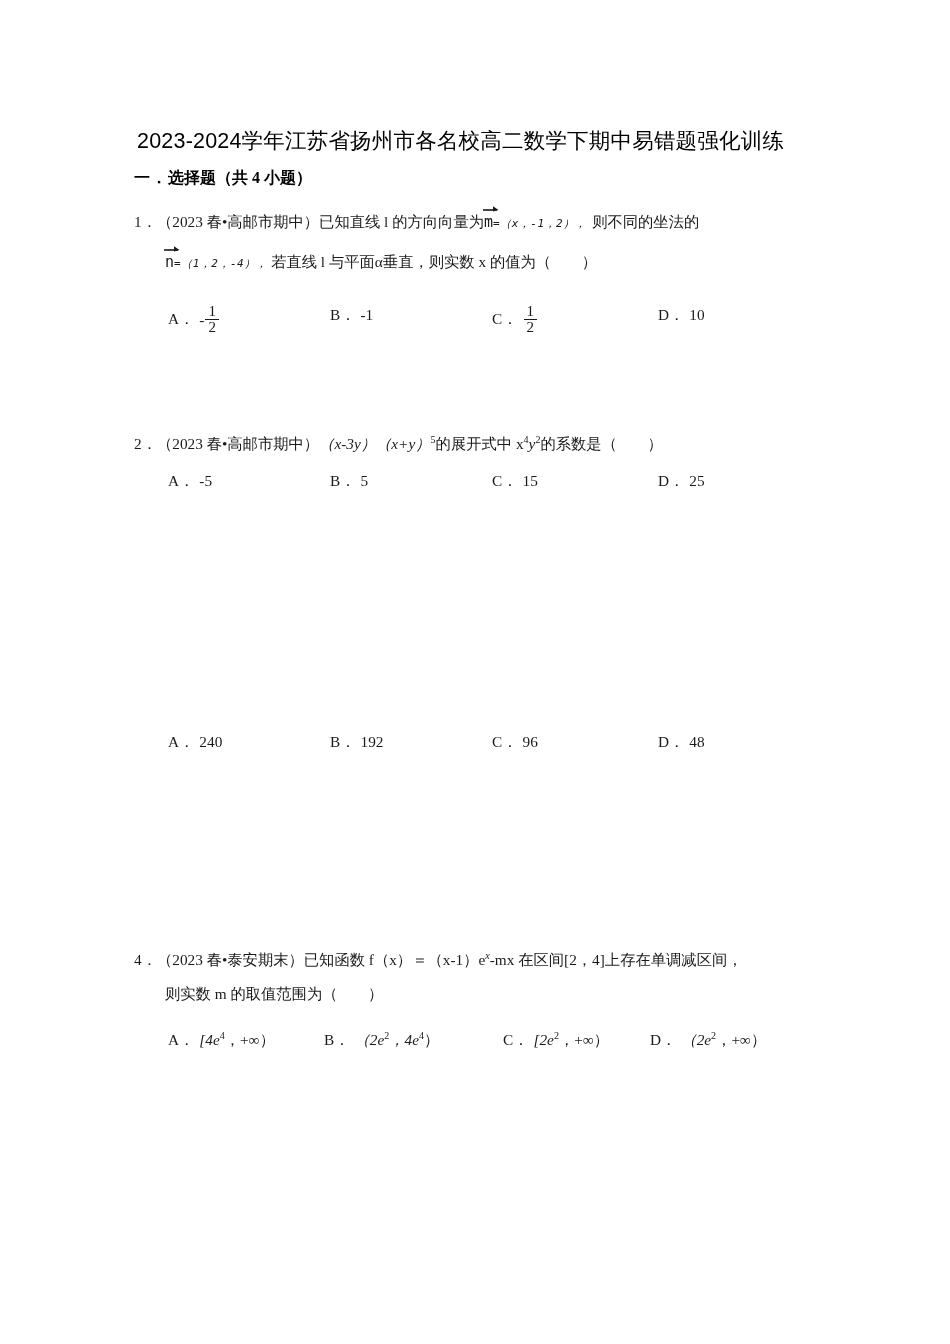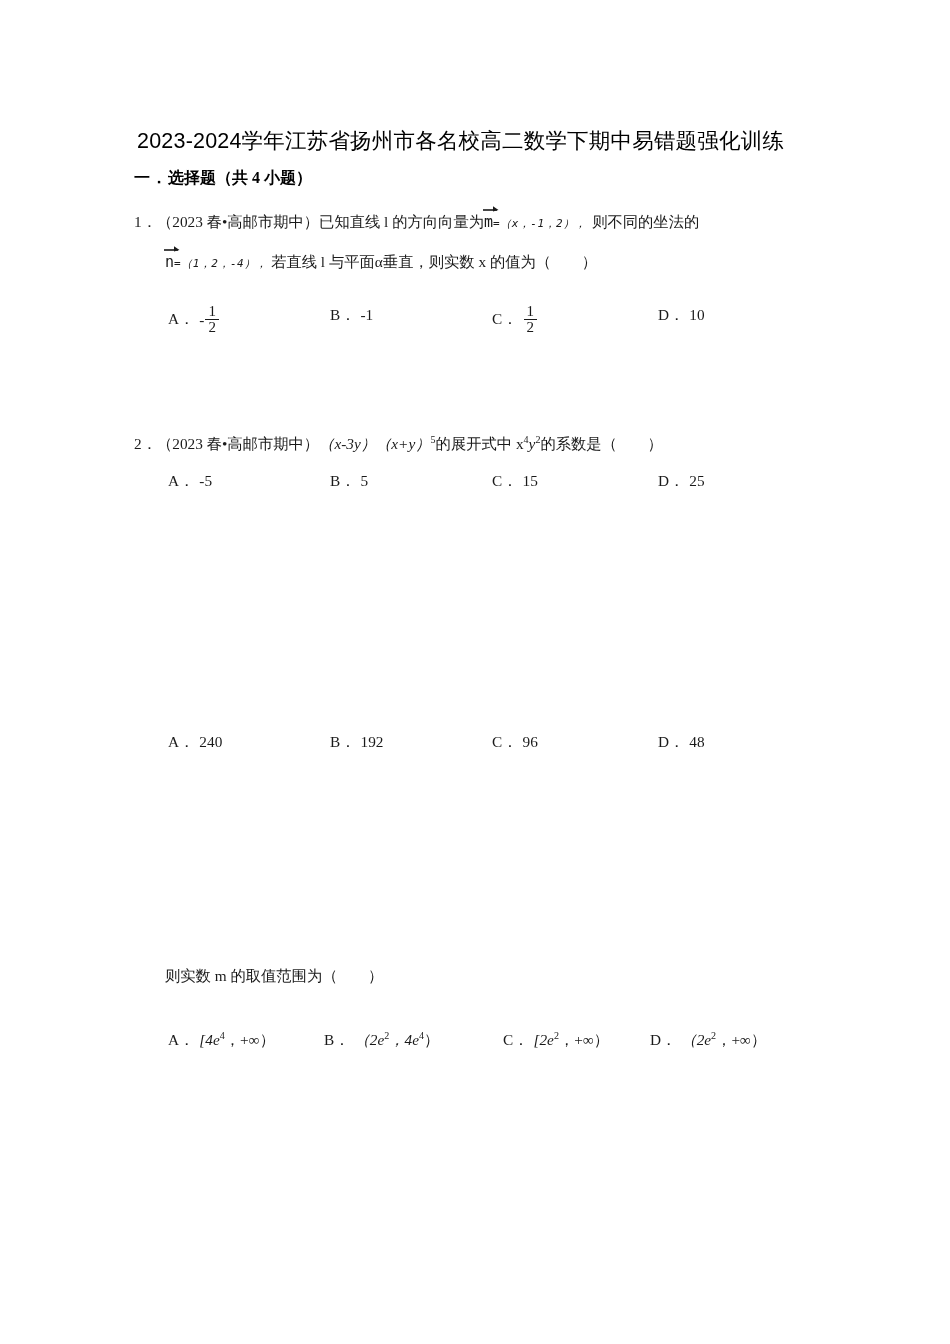--- a/index.html
+++ b/index.html
@@ -230,20 +230,23 @@
     </div>
     <div class="opt" style="left:358px;">
       <span class="lab">C．</span><span>96</span>
     </div>
     <div class="opt" style="left:524px;">
       <span class="lab">D．</span><span>48</span>
     </div>
   </div>
 
   <div class="question" style="top:951px;">
+    <div class="qline">
+      <span class="qnum">4．</span><span>（2023 春•泰安期末）</span><span>已知函数 f（x）＝（x-1）e</span><sup class="exp">x</sup><span>-mx 在区间[2，4]上存在单调减区间，</span>
+    </div>
     <div class="qline indent" style="margin-top:16px;">
       <span>则实数 m 的取值范围为（　　）</span>
     </div>
   </div>
 
   <div class="options" style="top:1030px;">
     <div class="opt" style="left:34px;">
       <span class="lab">A．</span><span class="mi">[4e</span><sup class="exp-n">4</sup><span>，+∞）</span>
     </div>
     <div class="opt" style="left:190px;">

